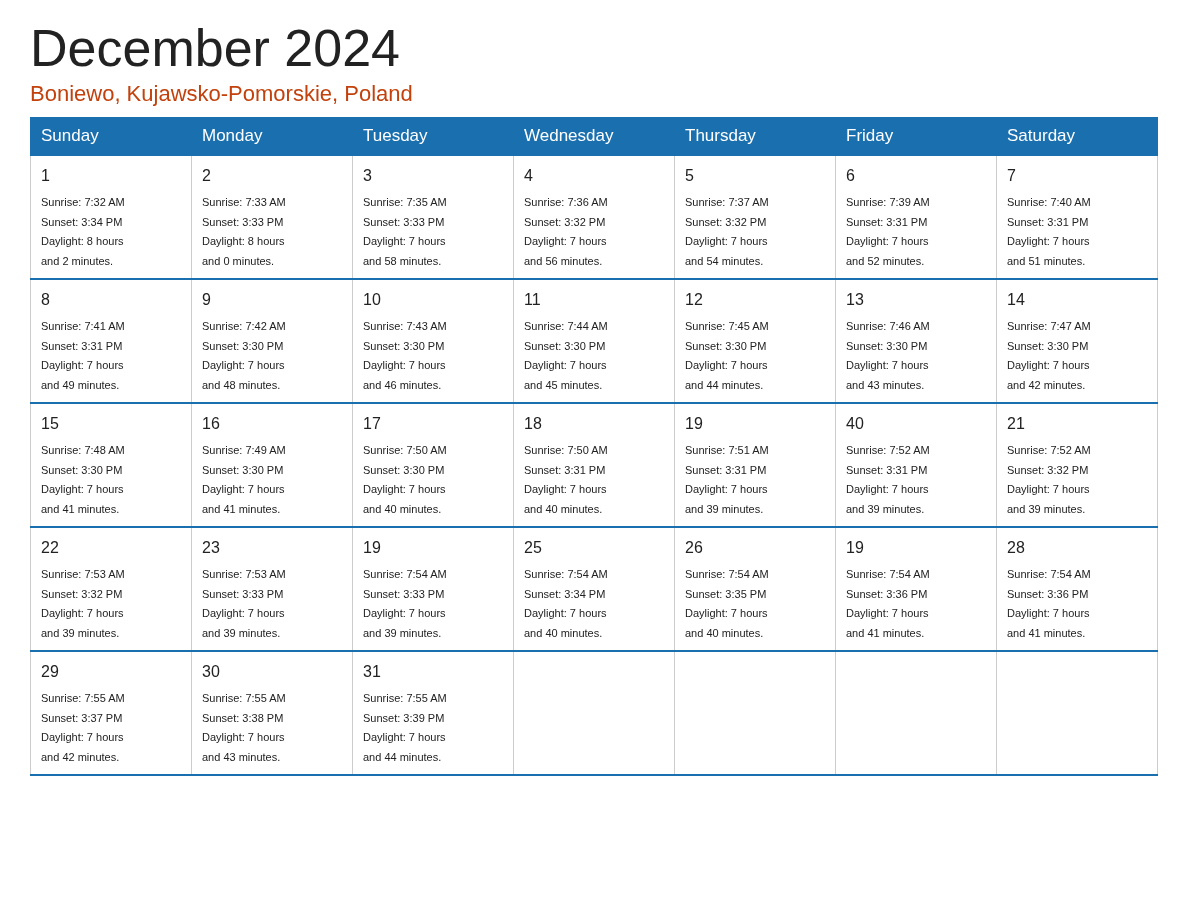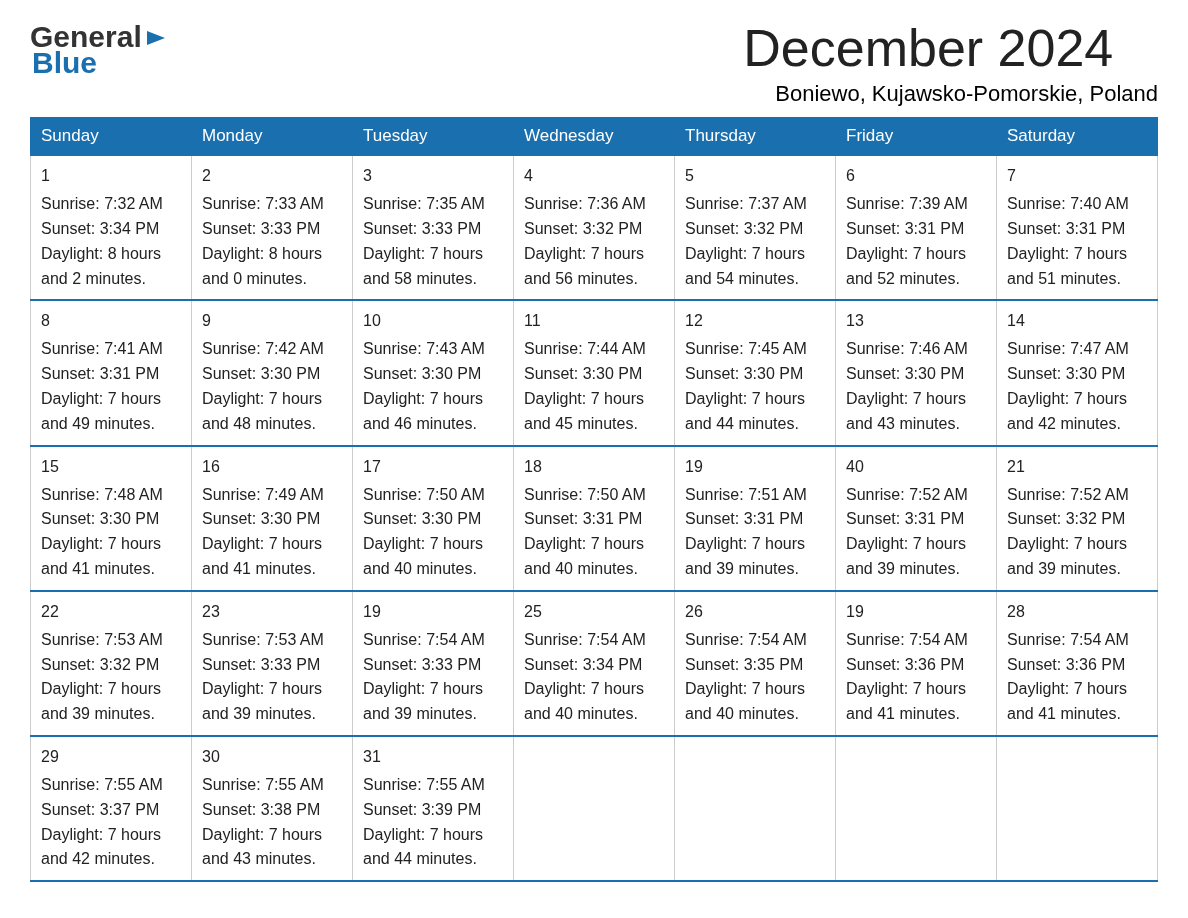--- a/index.html
+++ b/index.html
@@ -28,23 +28,22 @@
       text-align: left;
     }
     .month-title {
       font-size: 52px;
       font-weight: normal;
       color: #222;
       line-height: 1.1;
     }
     .location-title {
       font-size: 22px;
-      color: #000000;
+      color: #c2410c;
       margin-top: 4px;
-      margin-left: 32px;
     }
     .calendar-table {
       width: 100%;
       border-collapse: collapse;
       border: 1px solid #1a6faf;
     }
     .calendar-table th {
       background-color: #1a6faf;
       color: #fff;
       font-size: 17px;
@@ -66,46 +65,34 @@
     .calendar-table tr {
       border-bottom: 2px solid #1a6faf;
     }
     .day-num {
       font-size: 16px;
       font-weight: normal;
       display: block;
       margin-bottom: 4px;
     }
     .day-info {
-      font-size: 16px;
+      font-size: 11px;
       color: #222;
       line-height: 1.55;
     }
     .empty-cell {
       background: #fff;
     }
   </style>
 </head>
 <body>
 
 <div class="page">
   <div class="header">
 
-    <div class="logo">
-      <div style="display:flex; align-items:center;">
-        <span style="font-size:30px; font-weight:bold; color:#333;">General</span>
-
-        <svg width="22" height="22" viewBox="0 0 22 22" style="margin-left:3px; margin-top:2px;">
-          <polygon points="2,4 20,11 2,18" fill="#1a6faf"></polygon>
-        </svg>
-      </div>
-      <div style="margin-top:-8px; margin-left:2px;">
-        <span style="font-size:30px; font-weight:bold; color:#1a6faf;">Blue</span>
-      </div>
-    </div>
 
     <div class="title-block">
       <div class="month-title">December 2024</div>
       <div class="location-title">Boniewo, Kujawsko-Pomorskie, Poland</div>
     </div>
   </div>
 
   <table class="calendar-table">
     <thead>
       <tr>

